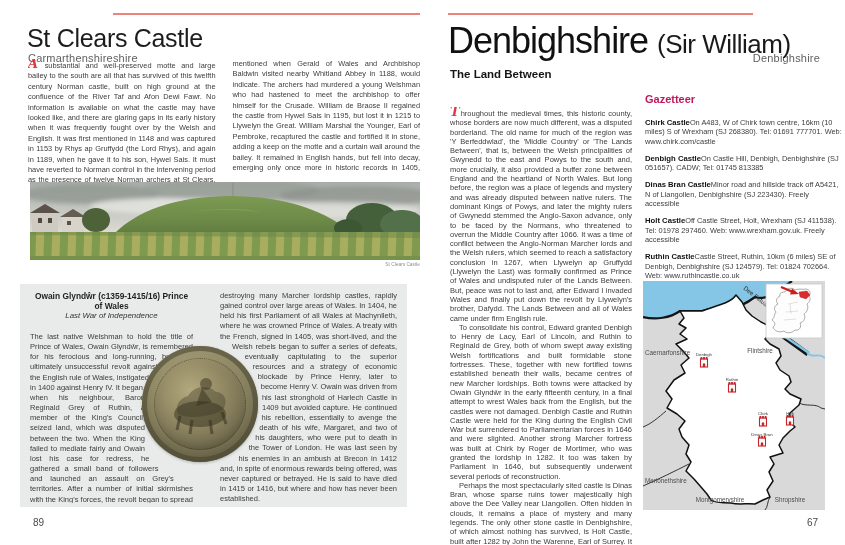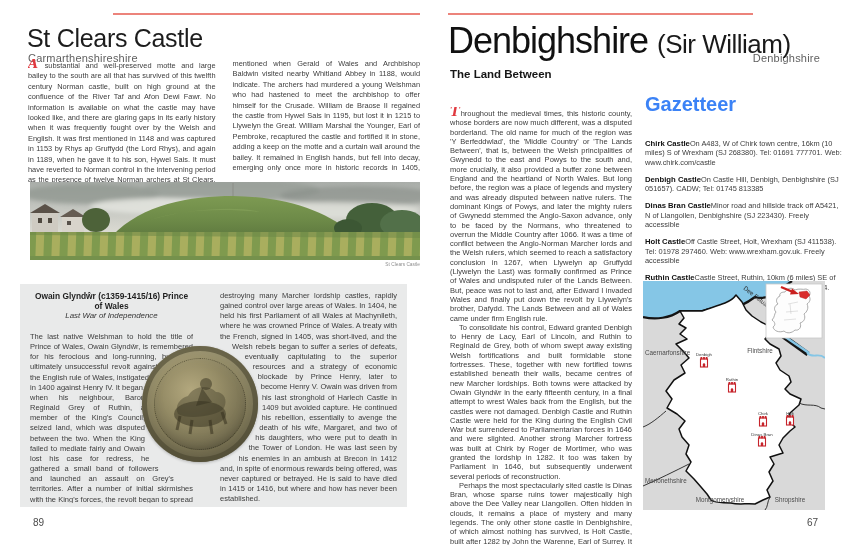--- a/index.html
+++ b/index.html
@@ -56,21 +56,21 @@
   
   .h1-right { position:absolute; left:25px; top:20px; white-space:nowrap; color:#111; }
   .h1-right .county { font-size:36px; font-weight:400; letter-spacing:-1px; }
   .h1-right .welsh { font-size:26px; font-weight:400; letter-spacing:-.5px; color:#1a1a1a; }
   .h2-right { position:absolute; left:27px; top:68px; font-size:11.5px; font-weight:bold; color:#161616; }
   .main-col { position:absolute; left:27px; top:87px; width:182px; height:448px; overflow:hidden;margin-top:20px; }
   .main-col p { font-size:7.5px; line-height:9.3px; text-align:justify; color:#3c3c3c; }
   .main-col p.indent { text-indent:9px; }
 
   .gazetteer { position:absolute; left:222px; top:93px; width:197px; }
-  .gaz-heading { font-size:20px; font-weight:bold; color:#3b82f6; margin-bottom:23px; }
+  .gaz-heading { font-size:11px; font-weight:bold; color:#be185d; margin-bottom:13px; }
   .gaz-entry { font-size:7.4px; line-height:9.3px; color:#3c3c3c; margin-bottom:8px; }
   .gaz-entry strong { font-size:7.7px; color:#111; }
 
   .map { position:absolute; left:220px; top:281px; width:182px; height:229px; }
   .map svg { display:block; }
   .county-label { font-size:6.3px; fill:#4c4c4c; font-family:"Liberation Sans",sans-serif; }
   .estuary-label { font-size:6.2px; fill:#2a2a2a; font-family:"Liberation Sans",sans-serif; }
   .m-label { font-size:4.3px; fill:#333; font-family:"Liberation Sans",sans-serif; text-anchor:middle; }
 </style>
 </head>

